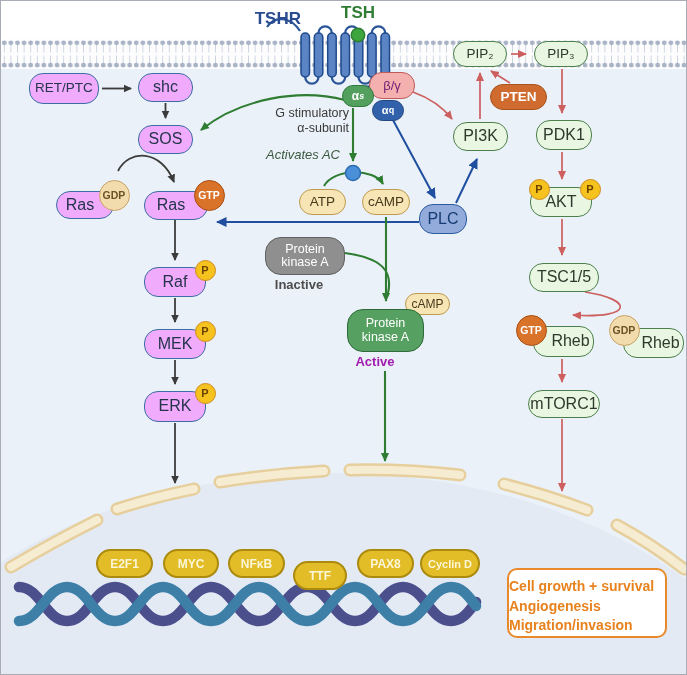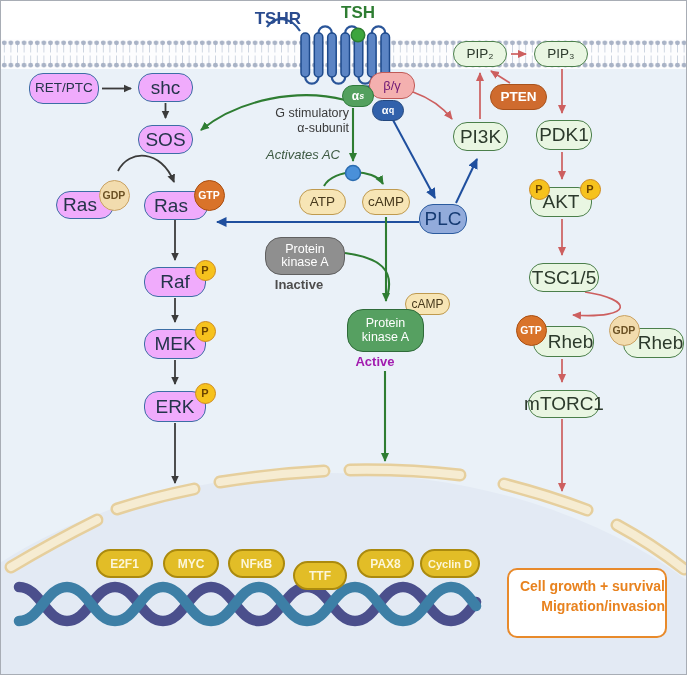--- a/index.html
+++ b/index.html
@@ -1,19 +1,19 @@
 <!DOCTYPE html>
 <html><head>
 <meta charset="utf-8">
 <style>
   html,body{margin:0;padding:0;background:#fff;font-family:"Liberation Sans",sans-serif;}
   .canvas{position:relative;width:687px;height:675px;border:1px solid #a8adb5;overflow:hidden;background:#fff;box-sizing:border-box;}
   .layer{position:absolute;left:0;top:0;}
   .node{position:absolute;box-sizing:border-box;display:flex;align-items:center;justify-content:center;
-        border-radius:14px;font-size:19px;line-height:1.05;text-align:center;}
+        border-radius:14px;font-size:16px;line-height:1.05;text-align:center;}
   .n-blue{background:#f0abfc;border:1.6px solid #3c6ea5;color:#24344a;}
   .n-green{background:#e9f6e2;border:1.6px solid #4b7f4b;color:#2c3a2c;}
   .n-tan{background:#f7e5b5;border:1.5px solid #bf9a4f;color:#47391c;border-radius:13px;font-size:13.5px;}
   .n-pten{background:#cf6b2e;border:1.6px solid #a8521c;color:#fff;font-weight:bold;font-size:13.5px;}
   .n-plc{background:#92abdb;border:1.6px solid #2b5b9e;color:#163b73;}
   .n-gray{background:#8f8f8f;border:1.6px solid #606060;color:#fff;font-size:12.5px;border-radius:16px;}
   .n-pka{background:#56a061;border:1.6px solid #2f6b3a;color:#fff;font-size:12.5px;border-radius:16px;}
   .oval{border-radius:50%/50%;font-weight:bold;}
   .o-green{background:#53a05e;border:1.5px solid #2f7a3c;color:#fff;font-size:12px;border-radius:12px;}
   .o-pink{background:#f4b0af;border:1.5px solid #c05a57;color:#701a75;font-size:13px;border-radius:13px;font-weight:normal;}
@@ -22,21 +22,21 @@
   .p-badge{width:21px;height:21px;background:#f6c21d;border:1.8px solid #cf8a1d;color:#6b4300;font-size:11px;}
   .nt{width:31px;height:31px;font-size:10.5px;}
   .nt-gdp{background:#f2dcae;border:1.6px solid #c9a264;color:#6b5124;}
   .nt-gtp{background:#d9732a;border:1.6px solid #aa4f12;color:#fff;}
   .tf-pill{position:absolute;box-sizing:border-box;height:29px;border-radius:15px;background:#e2bd27;border:2px solid #ab8a0e;
            color:#fcf6d8;font-weight:bold;font-size:12px;display:flex;align-items:center;justify-content:center;}
   .lbl{position:absolute;line-height:1.18;}
   sub{font-size:9px;line-height:1;}
   .outcome{position:absolute;left:506px;top:567px;width:160px;height:70px;box-sizing:border-box;background:#fff;
            border:2px solid #e88a2b;border-radius:10px;color:#e8821e;font-weight:bold;font-size:14px;line-height:1.4;
-           text-align:right;padding-top:7px;}
+           text-align:left;padding-top:7px;}
 </style>
 </head>
 <body>
 
 <div class="canvas">
 
 <svg class="layer" width="687" height="675" viewBox="0 0 687 675">
   <defs>
     <pattern id="lipid" x="0" y="38" width="6.6" height="30" patternUnits="userSpaceOnUse">
       <line x1="3.3" y1="5" x2="3.3" y2="13.5" stroke="#ccd4e0" stroke-width="1"></line>
@@ -223,16 +223,17 @@
 
 <div class="tf-pill" style="left:95px;top:548px;width:57px;">E2F1</div>
 <div class="tf-pill" style="left:162px;top:548px;width:56px;">MYC</div>
 <div class="tf-pill" style="left:227px;top:548px;width:57px;">NFκB</div>
 <div class="tf-pill" style="left:292px;top:560px;width:54px;">TTF</div>
 <div class="tf-pill" style="left:356px;top:548px;width:57px;">PAX8</div>
 <div class="tf-pill" style="left:419px;top:548px;width:60px;font-size:11px;">Cyclin D</div>
 
 <div class="outcome">
   <div>Cell growth + survival</div>
+  <div>Angiogenesis</div>
   <div>Migration/invasion</div>
 </div>
 
 </div>
 
 </body></html>

